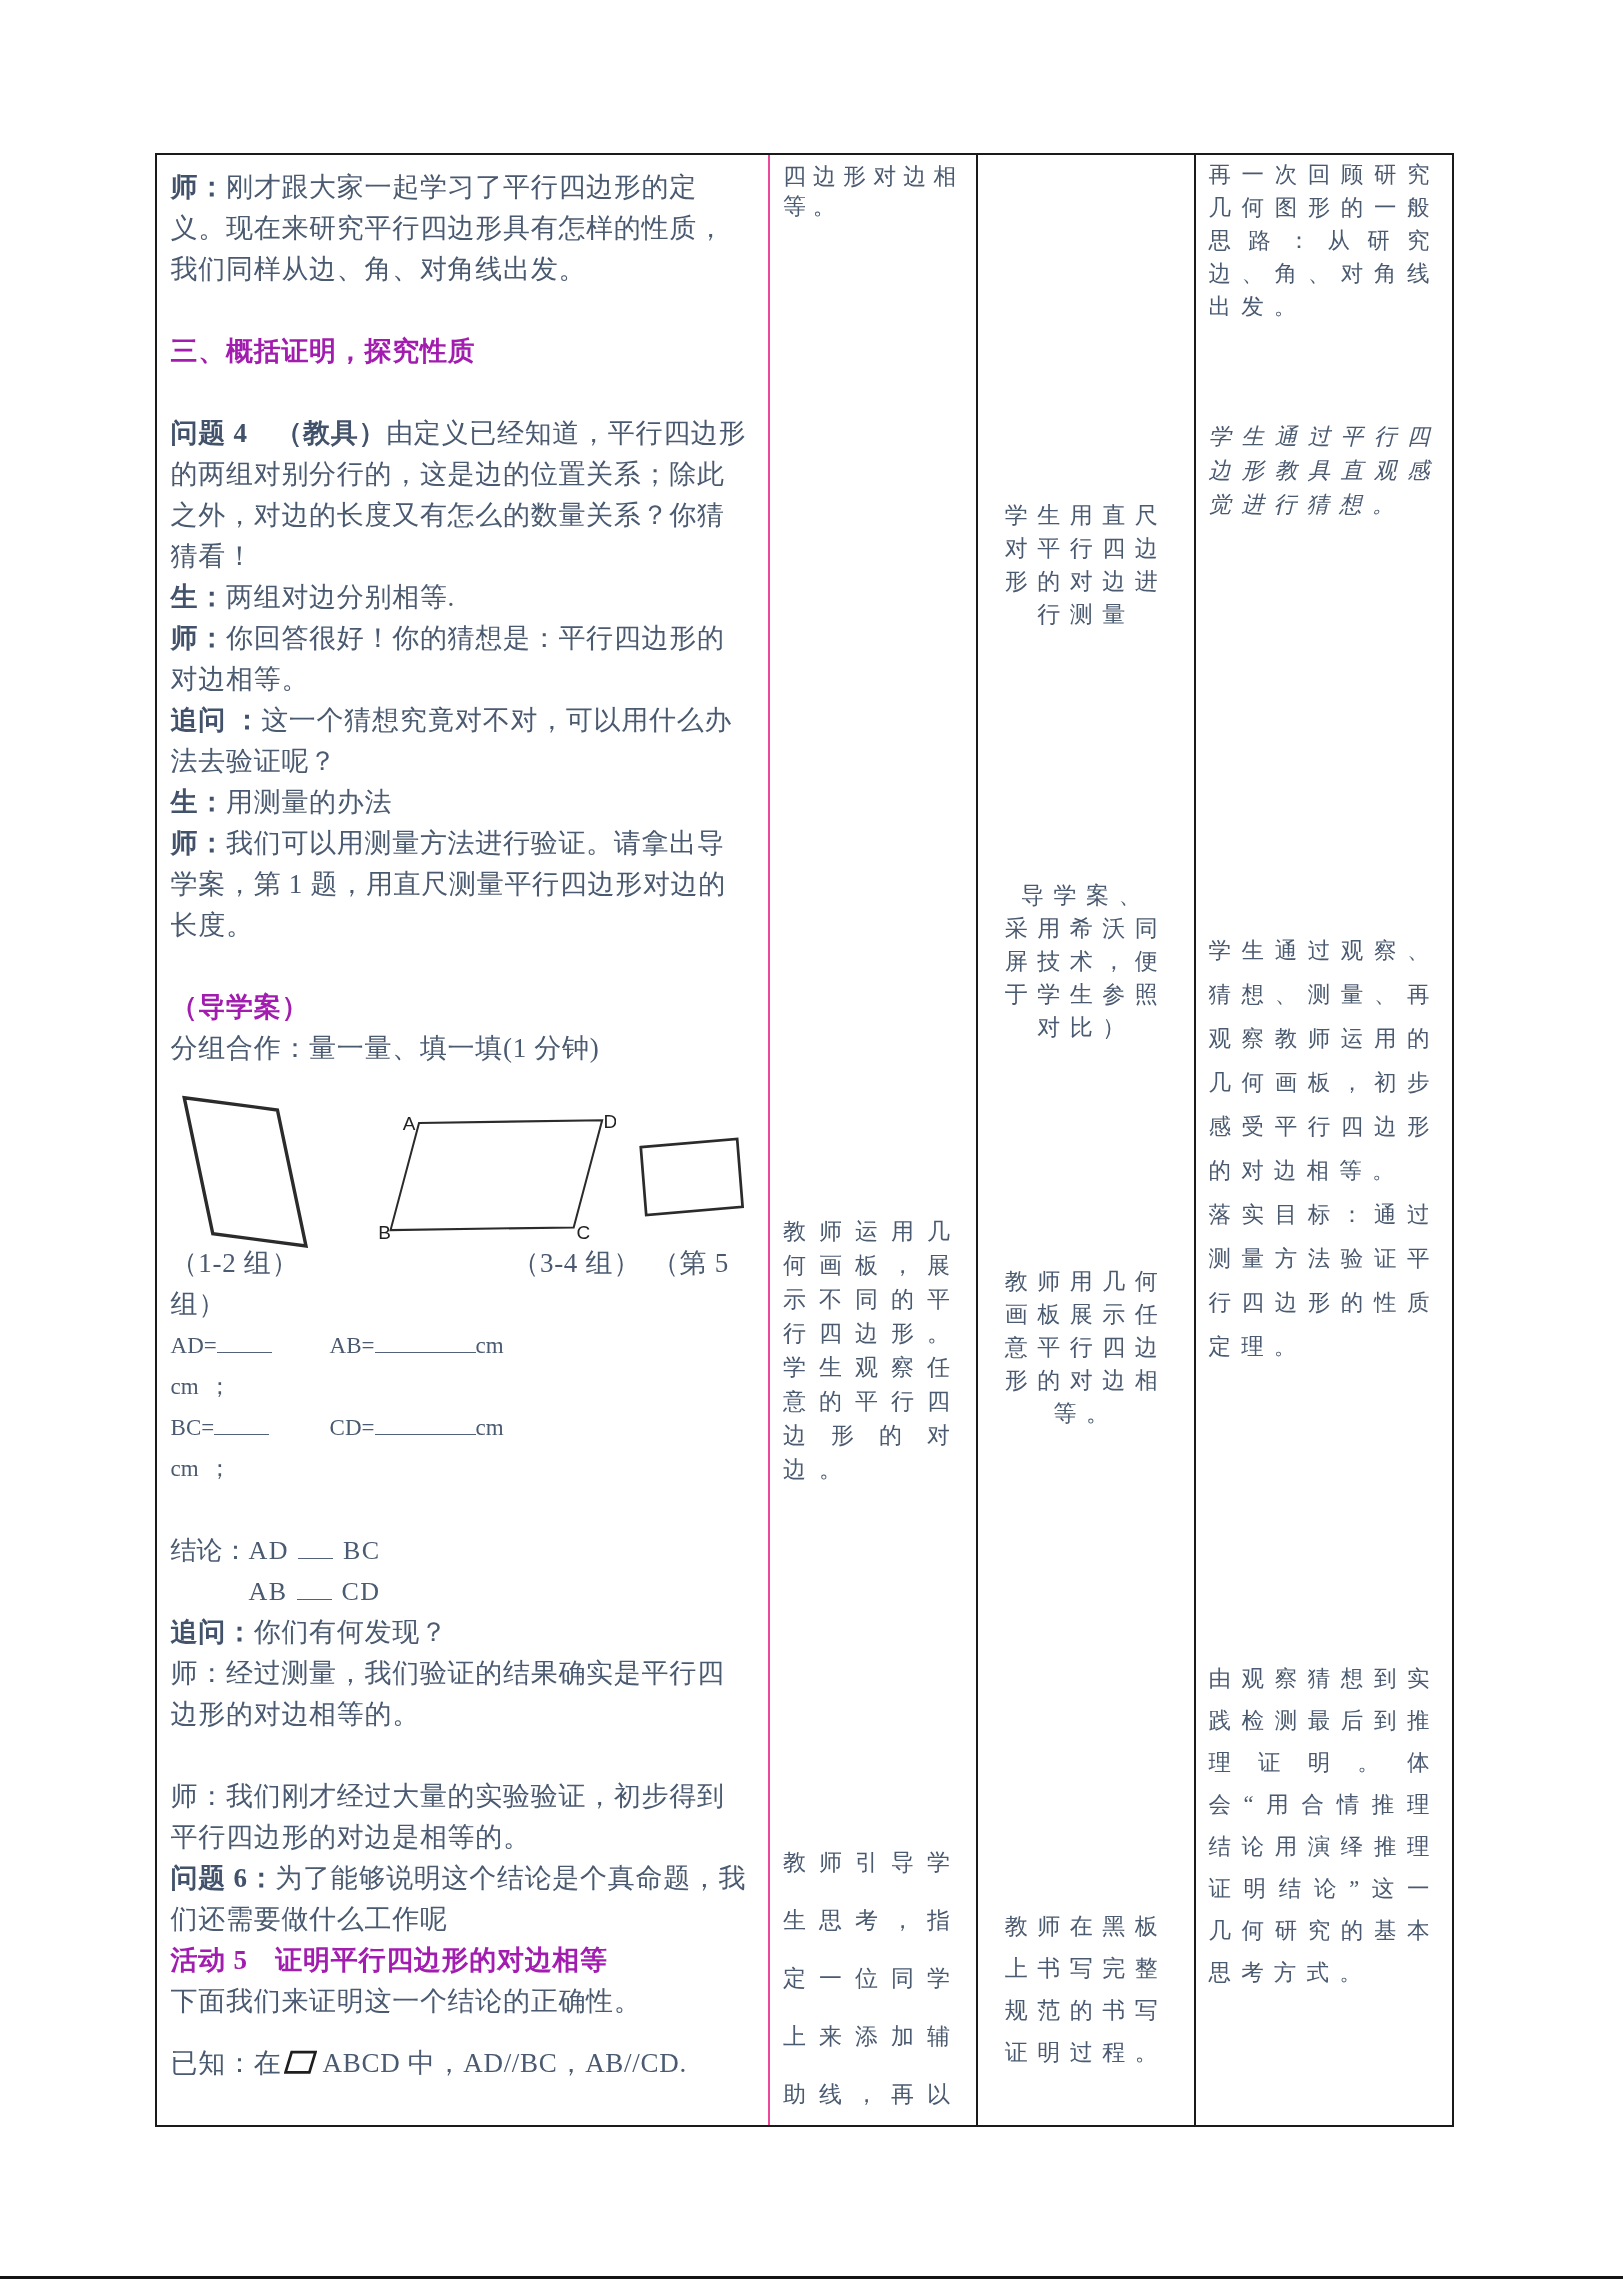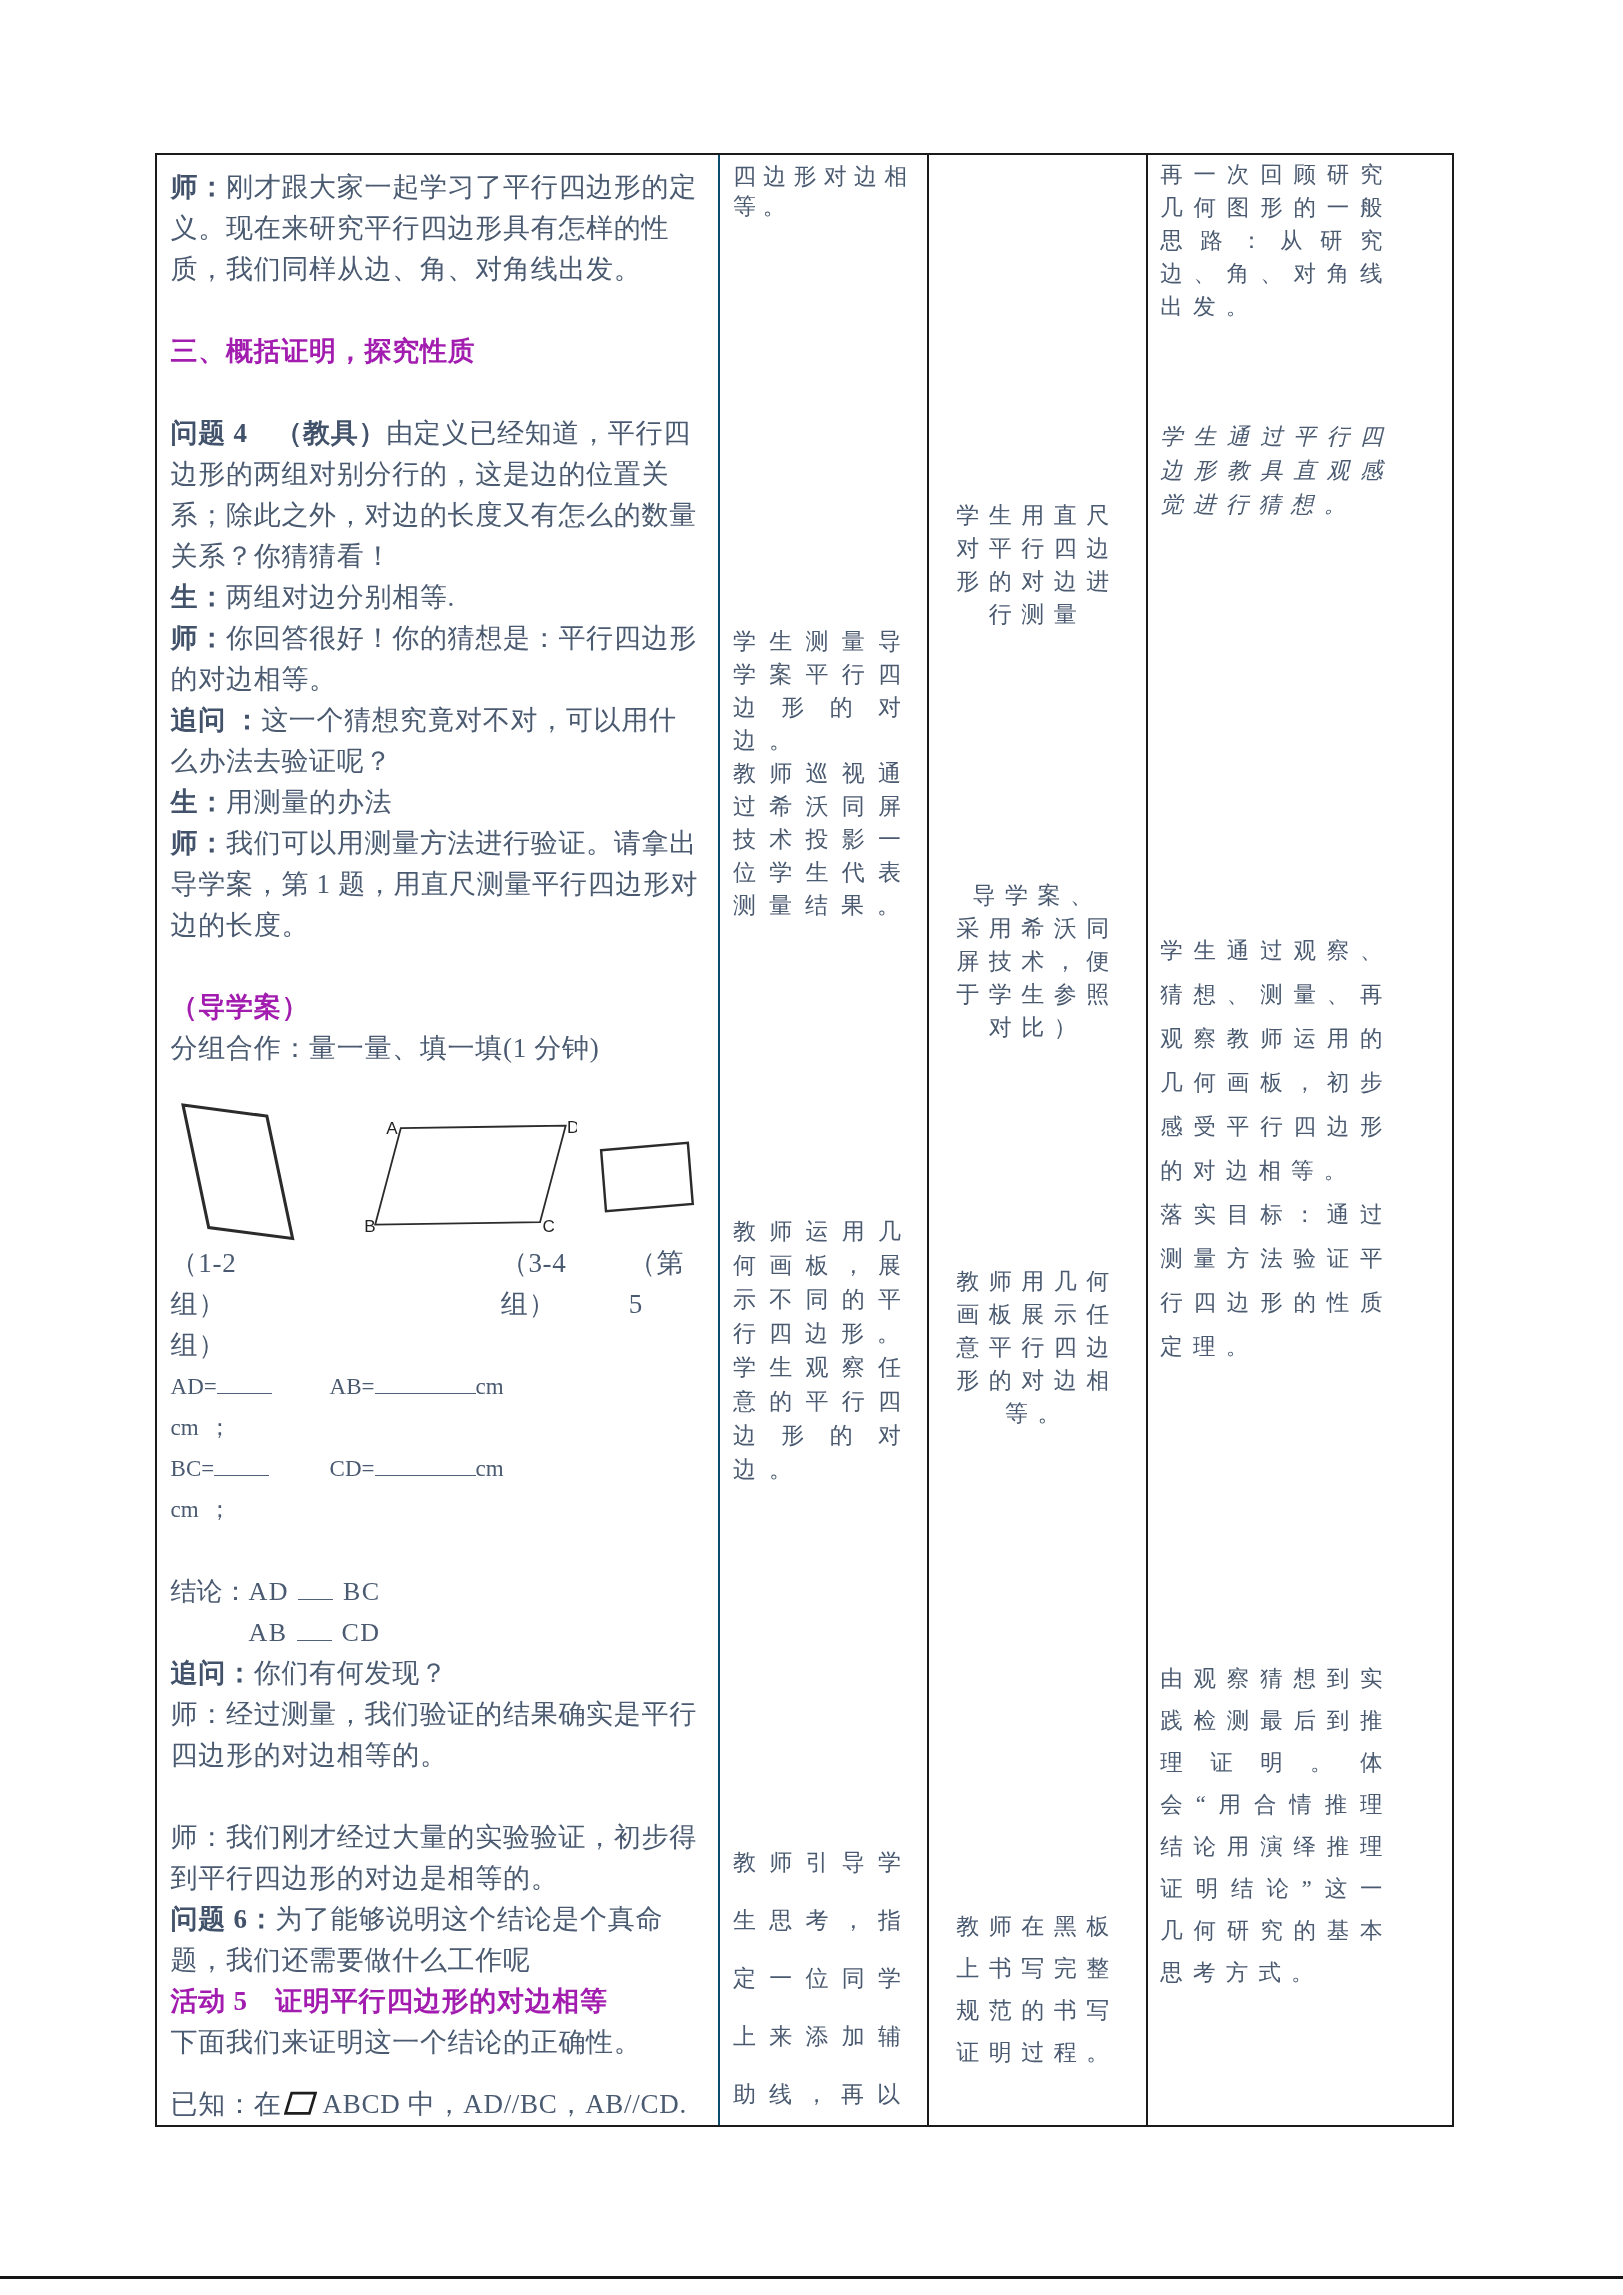--- a/index.html
+++ b/index.html
@@ -13,21 +13,21 @@
   }
   .lesson-table {
     position:absolute; left:155px; top:153px;
     width:1299px; height:1974px;
     border:2px solid #1a1a1a;
     box-sizing:border-box;
     display:flex;
   }
   .col { position:relative; box-sizing:border-box; height:100%; }
   .col-1 {
-    width:563px; border-right:2px solid #0c4a6e;
+    width:613px; border-right:2px solid #ec4899;
     padding:12.3px 19px 0 13.6px;
     font-size:27px; line-height:41px; letter-spacing:0.7px;
   }
   .col-2 { width:209px; border-right:2px solid #1a1a1a; }
   .col-3 { width:219px; border-right:2px solid #1a1a1a; }
   .col-4 { width:257px;border-radius:26px; }
 
   .col-1 p { margin:0; }
   .pf { font-weight:bold; color:#42526a; }
   .pfn { font-weight:normal; }
@@ -157,22 +157,20 @@
     <p class="hd">活动 5　证明平行四边形的对边相等</p>
     <p>下面我们来证明这一个结论的正确性。</p>
     <div class="gap-s"></div>
     <p class="known-line"><span>已知：</span><span>在</span><span class="pgram-icon"><svg width="33" height="24.5" viewBox="0 0 48 36">
             <polygon points="11,3 46,3 37,33 2,33" fill="none" stroke="#1e1e1e" stroke-width="4"></polygon>
           </svg></span><span>ABCD 中，AD//BC，AB//CD.</span></p>
   </div>
 
   <div class="col col-2">
     <p class="blk b1">四边形对边相等。</p>
-    <p class="blk b2">学生测量导学案平行四边形的对边。
-教师巡视通过希沃同屏技术投影一位学生代表测量结果。</p>
     <p class="blk b3">教师运用几何画板，展示不同的平行四边形。
 学生观察任意的平行四边形的对边。</p>
     <p class="blk b4">教师引导学生思考，指定一位同学上来添加辅助线，再以</p>
   </div>
 
   <div class="col col-3">
     <p class="blk b1">学生用直尺
 对平行四边
 形的对边进
 行测量</p>

